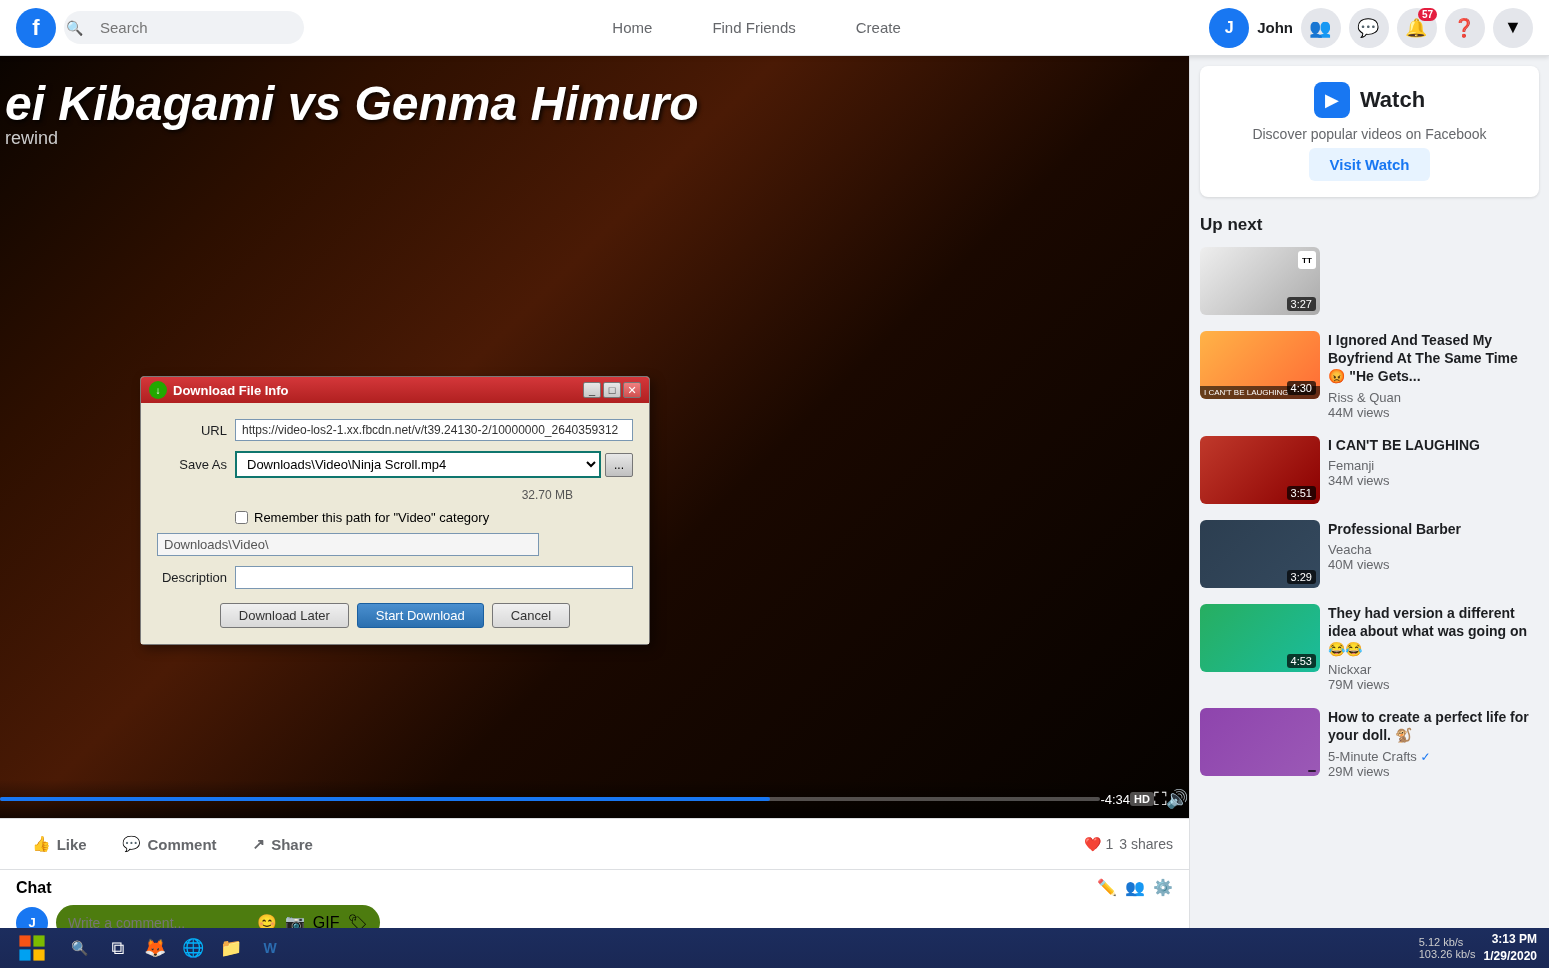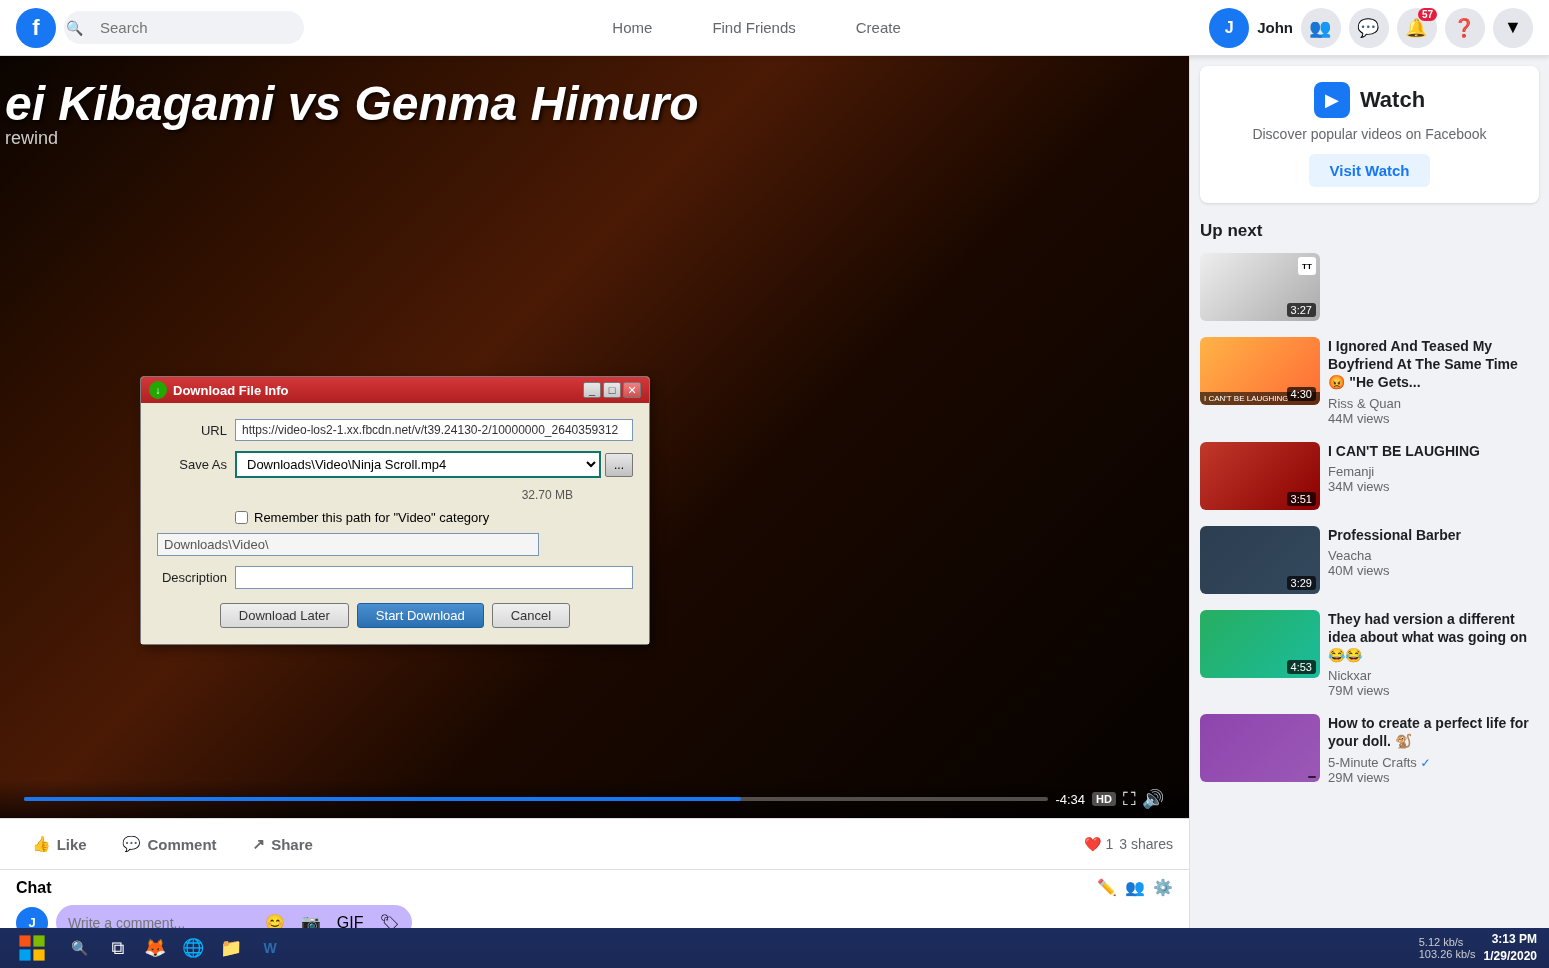--- a/index.html
+++ b/index.html
@@ -141,24 +141,24 @@
       display: flex;
       align-items: center;
       justify-content: center;
     }
     .video-controls {
       position: absolute;
       bottom: 0;
       left: 0;
       right: 0;
       background: linear-gradient(transparent, rgba(0,0,0,0.7));
-      padding: 8px 24px;
-      display: flex;
-      align-items: center;
-      gap: 7px;
+      padding: 8px 0;
+      display: flex;
+      align-items: center;
+      gap: 0;
     }
     .progress-bar {
       flex: 1;
       height: 4px;
       background: rgba(255,255,255,0.3);
       border-radius: 2px;
       position: relative;
     }
     .progress-fill {
       width: 70%;
@@ -218,21 +218,21 @@
       font-size: 18px;
     }
     .watch-title {
       font-size: 22px;
       font-weight: 700;
       color: #1c1e21;
     }
     .watch-desc {
       color: #65676b;
       font-size: 14px;
-      margin-bottom: 12px;
+      margin-bottom: 6px;
     }
     .visit-watch-btn {
       background: #e7f3ff;
       color: #1877f2;
       border: none;
       border-radius: 6px;
       padding: 8px 20px;
       font-size: 15px;
       font-weight: 600;
       cursor: pointer;
@@ -337,22 +337,22 @@
       justify-content: space-between;
       margin-bottom: 8px;
     }
     .chat-title {
       font-size: 16px;
       font-weight: 700;
     }
     .chat-input-wrap {
       display: flex;
       align-items: center;
-      gap: 16px;
-      background: #c4b5fd;
+      gap: 8px;
+      background: #4d7c0f;
       border-radius: 20px;
       padding: 8px 12px;
     }
     .chat-input {
       flex: 1;
       border: none;
       background: none;
       font-size: 14px;
       outline: none;
     }

